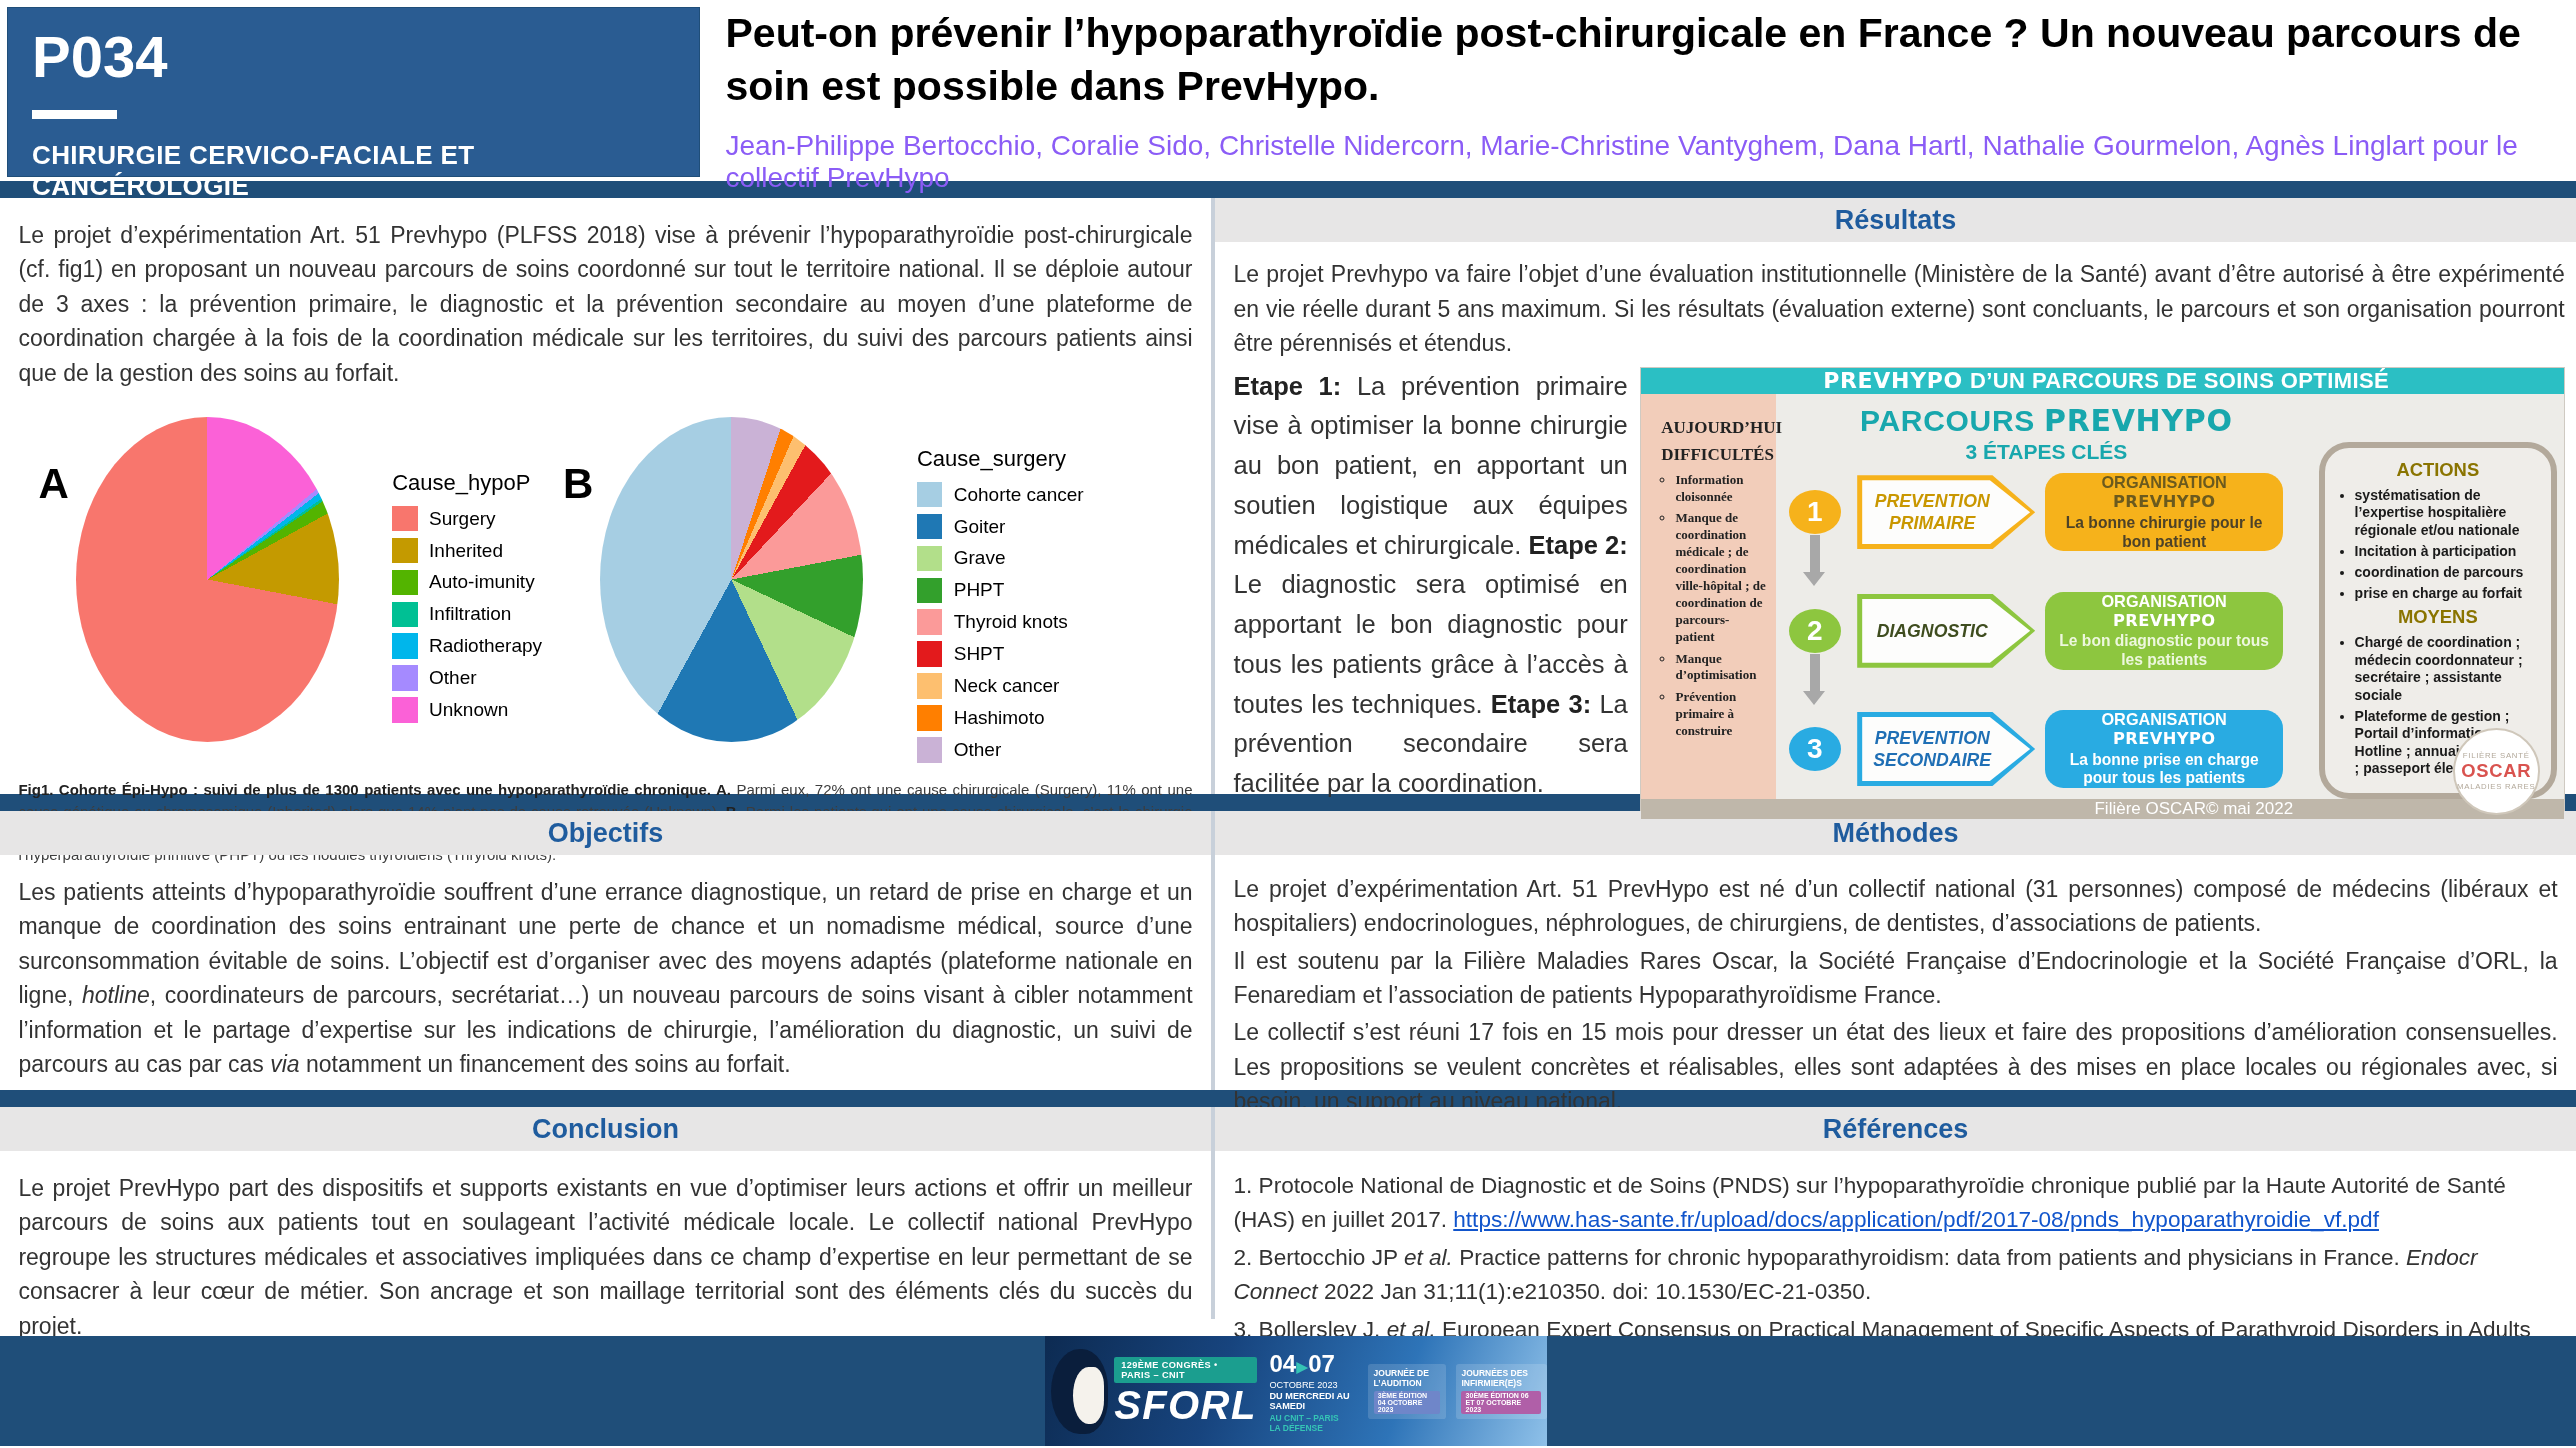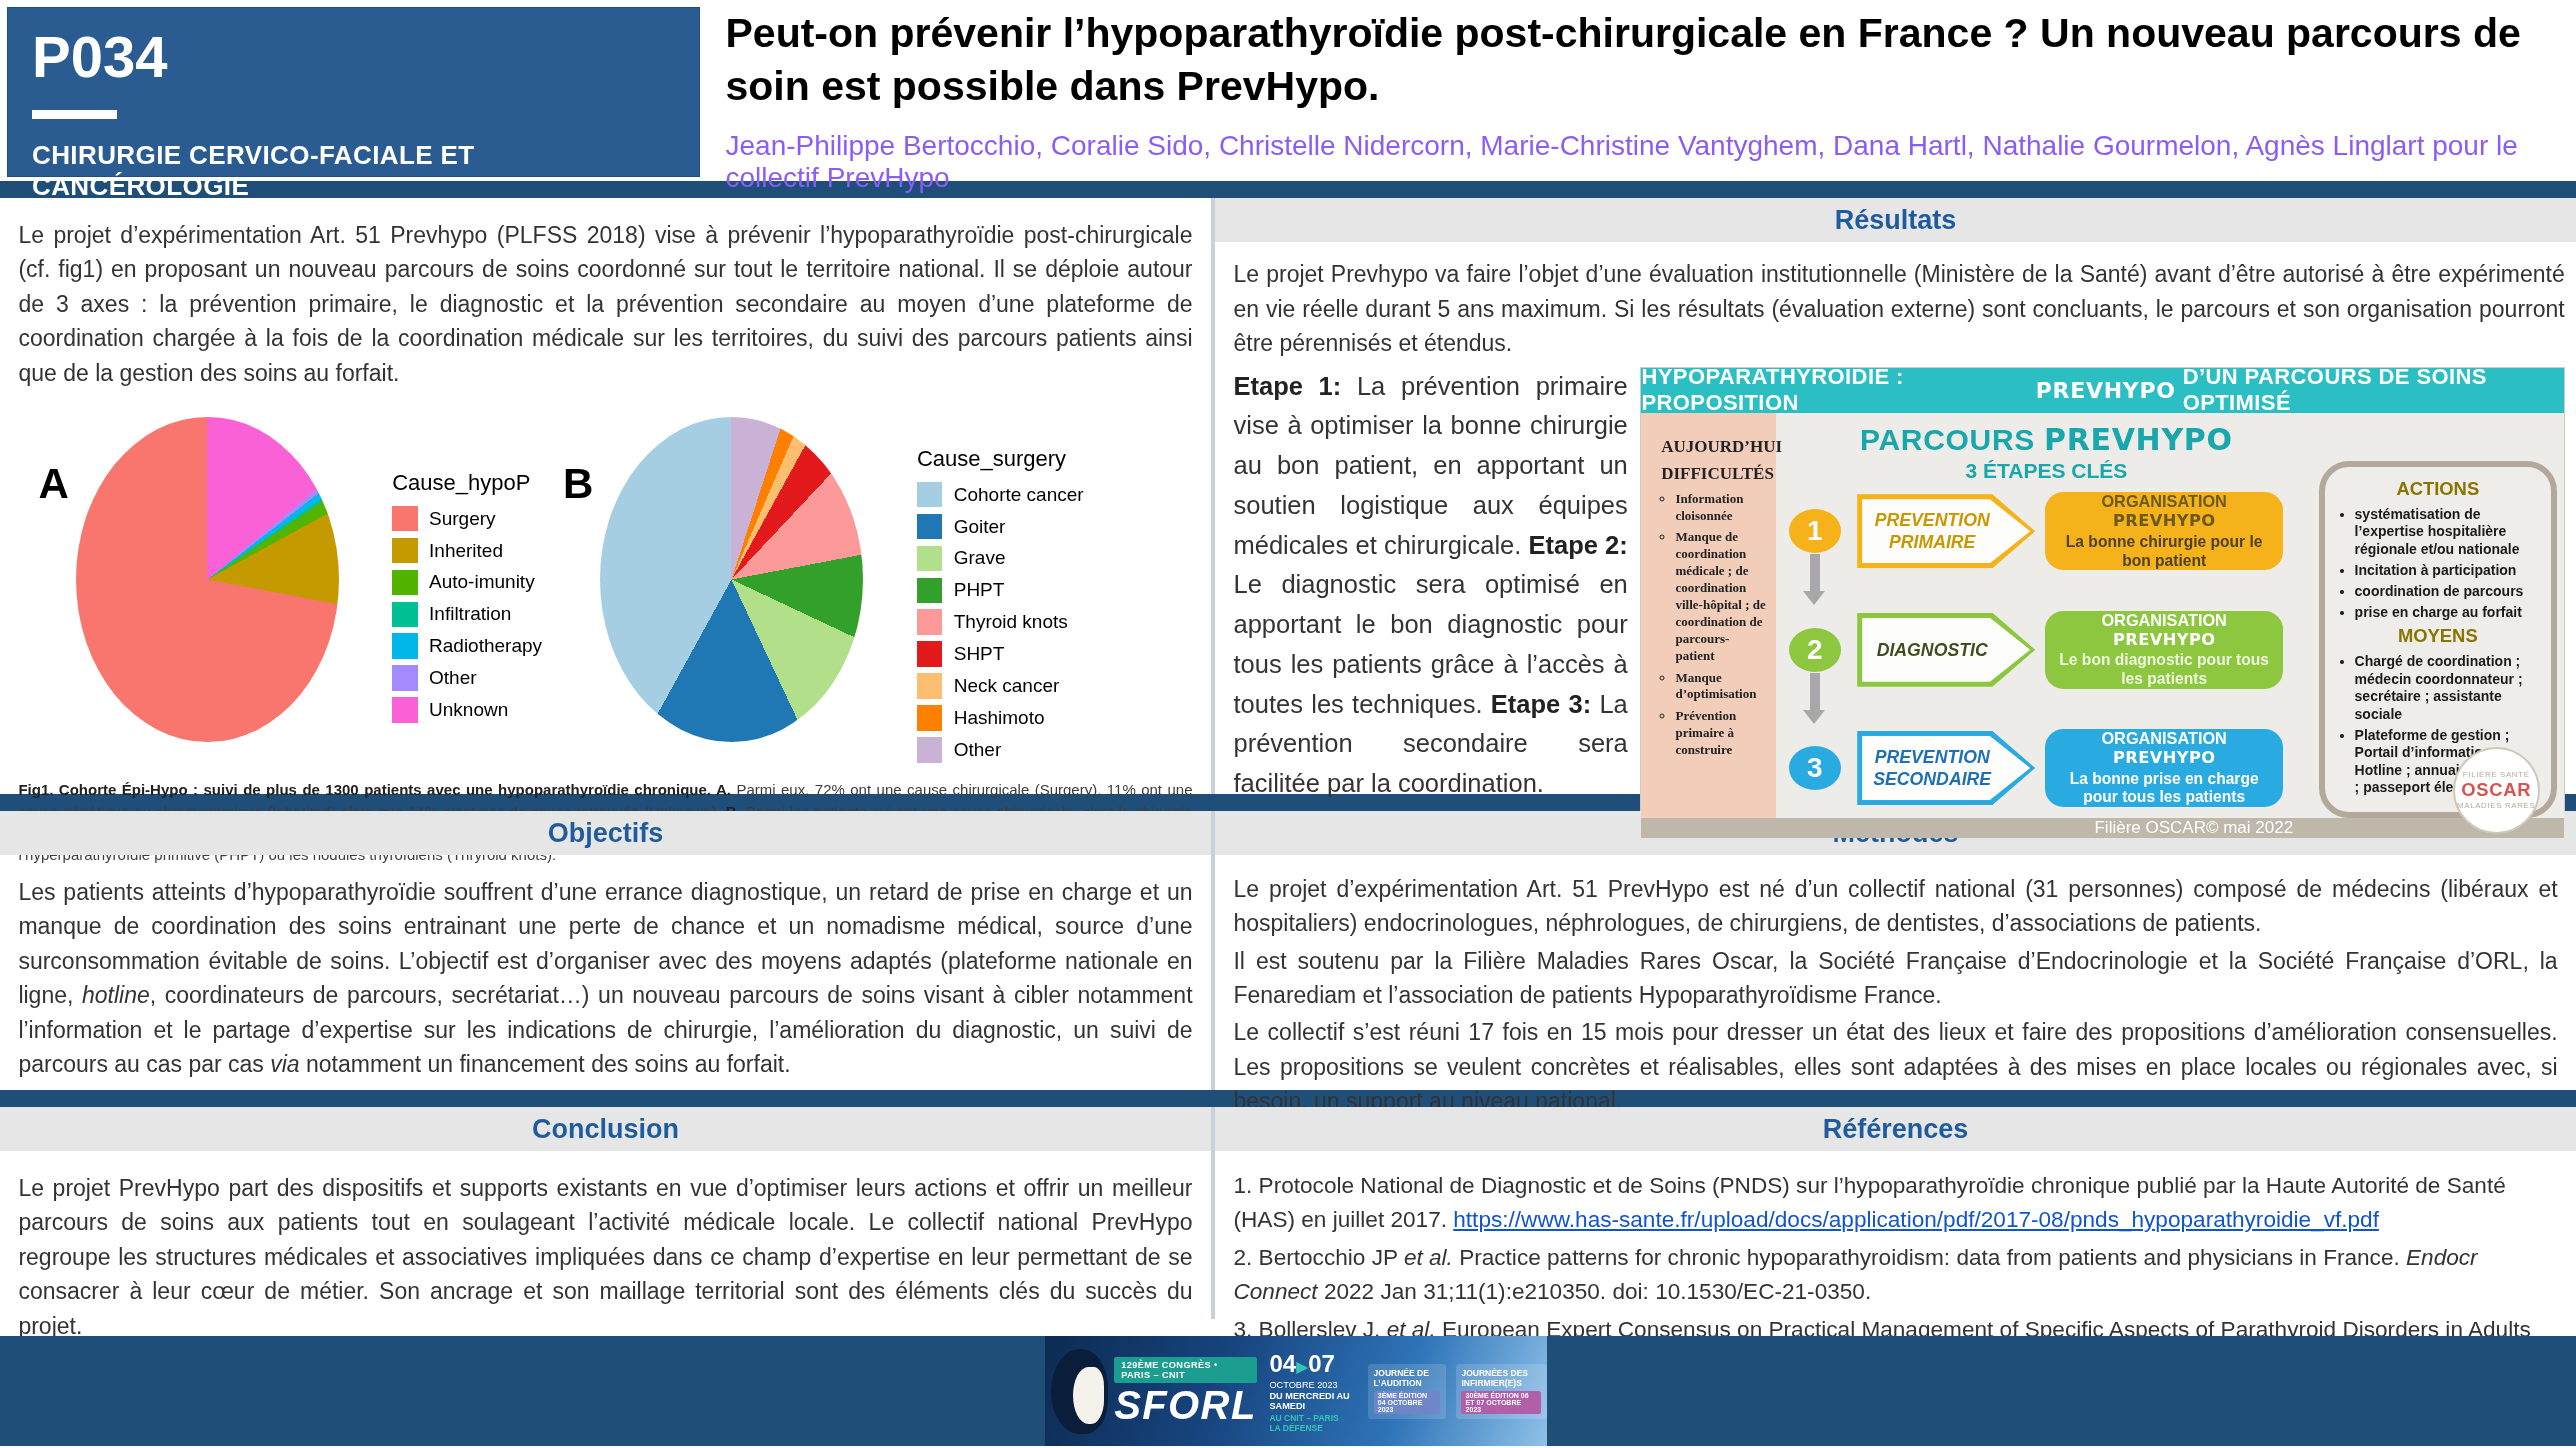--- a/index.html
+++ b/index.html
@@ -216,21 +216,20 @@
       <div class="sec-title">Résultats</div>
     </div>
     <div class="sec-body" style="padding-right:11.3px;">
       <p class="just" style="margin-top:1.4px;">Le projet Prevhypo va faire l’objet d’une évaluation institutionnelle (Ministère de la Santé) avant d’être autorisé à être expérimenté en vie réelle durant 5 ans maximum. Si les résultats (évaluation externe) sont concluants, le parcours et son organisation pourront être pérennisés et étendus.</p>
       <div class="res-flex">
         <div class="etapes">
           <span class="b">Etape 1:</span><span> La prévention primaire vise à optimiser la bonne chirurgie au bon patient, en apportant un soutien logistique aux équipes médicales et chirurgicale. </span><span class="b">Etape 2:</span><span> Le diagnostic sera optimisé en apportant le bon diagnostic pour tous les patients grâce à l’accès à toutes les techniques. </span><span class="b">Etape 3:</span><span> La prévention secondaire sera facilitée par la coordination.</span>
         </div>
         <div class="diagram">
           <div class="dg-banner">
-            <span>HYPOPARATHYROIDIE : PROPOSITION </span>
               <span class="brand">PREVHYPO</span>
               <span> D’UN PARCOURS DE SOINS OPTIMISÉ</span>
           </div>
           <div class="dg-body">
             <div class="dg-left">
               <h4>AUJOURD’HUI</h4>
               <h4>DIFFICULTÉS</h4>
               <ul>
                   <li>Information cloisonnée</li>
                   <li>Manque de coordination médicale  ; de coordination ville-hôpital ; de coordination de parcours-patient</li>

